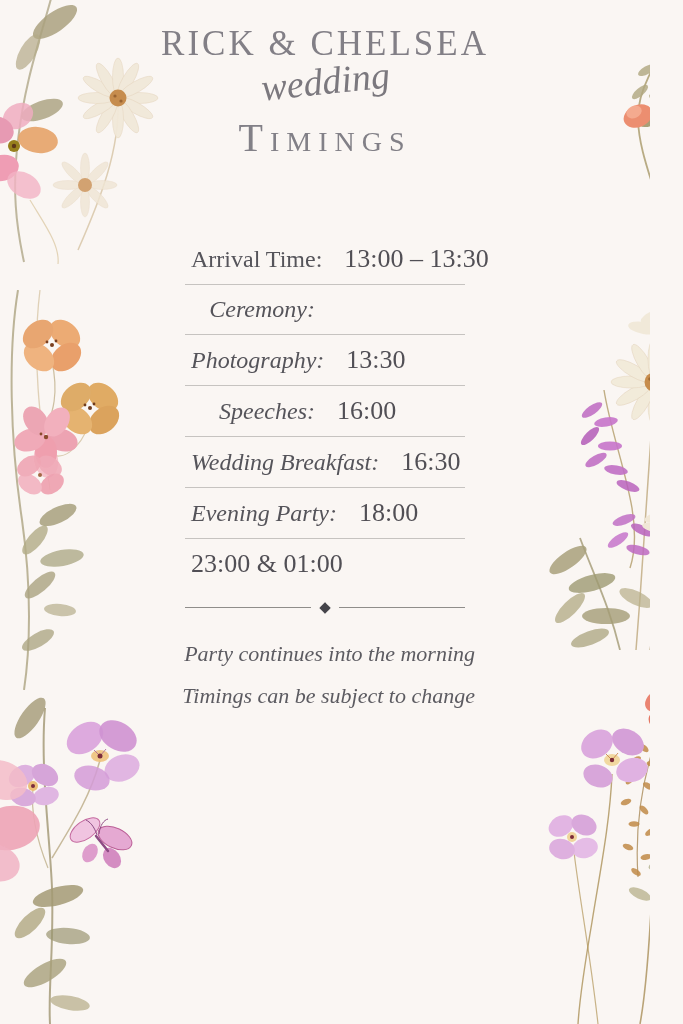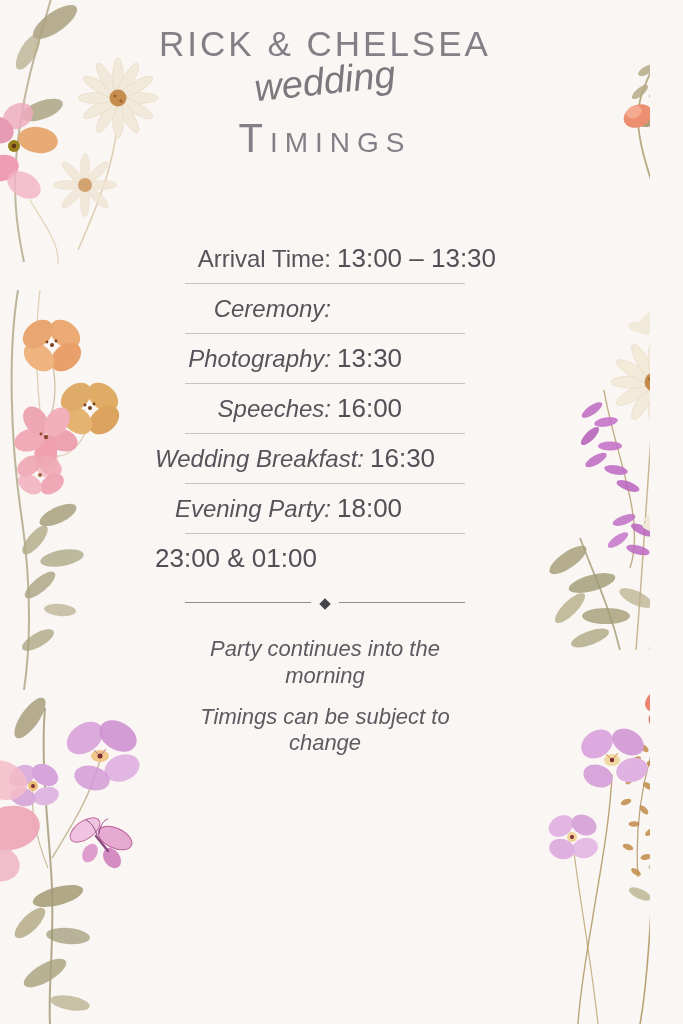--- a/index.html
+++ b/index.html
@@ -1,21 +1,21 @@
 <!DOCTYPE html>
 <html><head>
 <meta charset="utf-8">
 <style>
   html,body{margin:0;padding:0;background:#faf6f3;}
   .card{
     position:relative;
     width:650px;height:1024px;
     background:#faf6f3;
     overflow:hidden;
-    font-family:Liberation Sans, sans-serif;
+    font-family:Liberation Serif, serif;
     color:#504f55;
   }
   .deco{position:absolute;pointer-events:none;filter:blur(.2px);}
 
   
   .header{position:relative;text-align:center;padding-top:24px;z-index:2;}
   .names{
     margin:0;font-size:35px;font-weight:normal;letter-spacing:3px;
     color:#827f86;line-height:1.15;
   }
@@ -25,40 +25,40 @@
     letter-spacing:0px;
   }
   .subtitle{
     margin:16px 0 0 0;font-size:40px;font-weight:normal;
     font-variant:small-caps;letter-spacing:7px;color:#828087;line-height:1.1;
   }
 
   
   .schedule{width:340px;margin:74px auto 0 auto;position:relative;z-index:2;}
   .srow{
-    display:grid;grid-template-columns:1fr 158px;column-gap:6px;
-    align-items:baseline;padding:11px 0;line-height:27px;
+    display:grid;grid-template-columns:1fr 158px;column-gap:22px;
+    align-items:baseline;padding:11px 0;line-height:27px;margin-left:36px;
   }
   .slabel{
     justify-self:end;white-space:nowrap;font-size:24px;color:#55545a;
   }
   .slabel.italic{font-style:italic;}
   .stime{font-size:26px;color:#514f55;white-space:pre;}
   .sep{height:1px;width:280px;margin:0 auto;background:#c6c3c0;}
 
   
   .divider{
     width:280px;margin:12px auto 0 auto;display:flex;align-items:center;
     gap:8px;position:relative;z-index:2;
   }
   .dline{flex:1;height:1px;background:#8f8d8a;}
   .diamond{font-size:15px;color:#45444a;line-height:1;}
 
   
-  .footer{width:300px;margin:26px auto 0 auto;text-align:center;position:relative;z-index:2;}
+  .footer{width:300px;margin:26px auto 0 auto;text-align:right;position:relative;z-index:2;}
   .note{
     margin:0 0 15px 0;font-size:22px;font-style:italic;color:#5c5b61;line-height:1.2;
   }
 </style>
 </head>
 <body>
 
 <div class="card">
 
   <svg class="deco" style="left:0;top:0;" width="185" height="265" viewBox="0 0 185 265">

